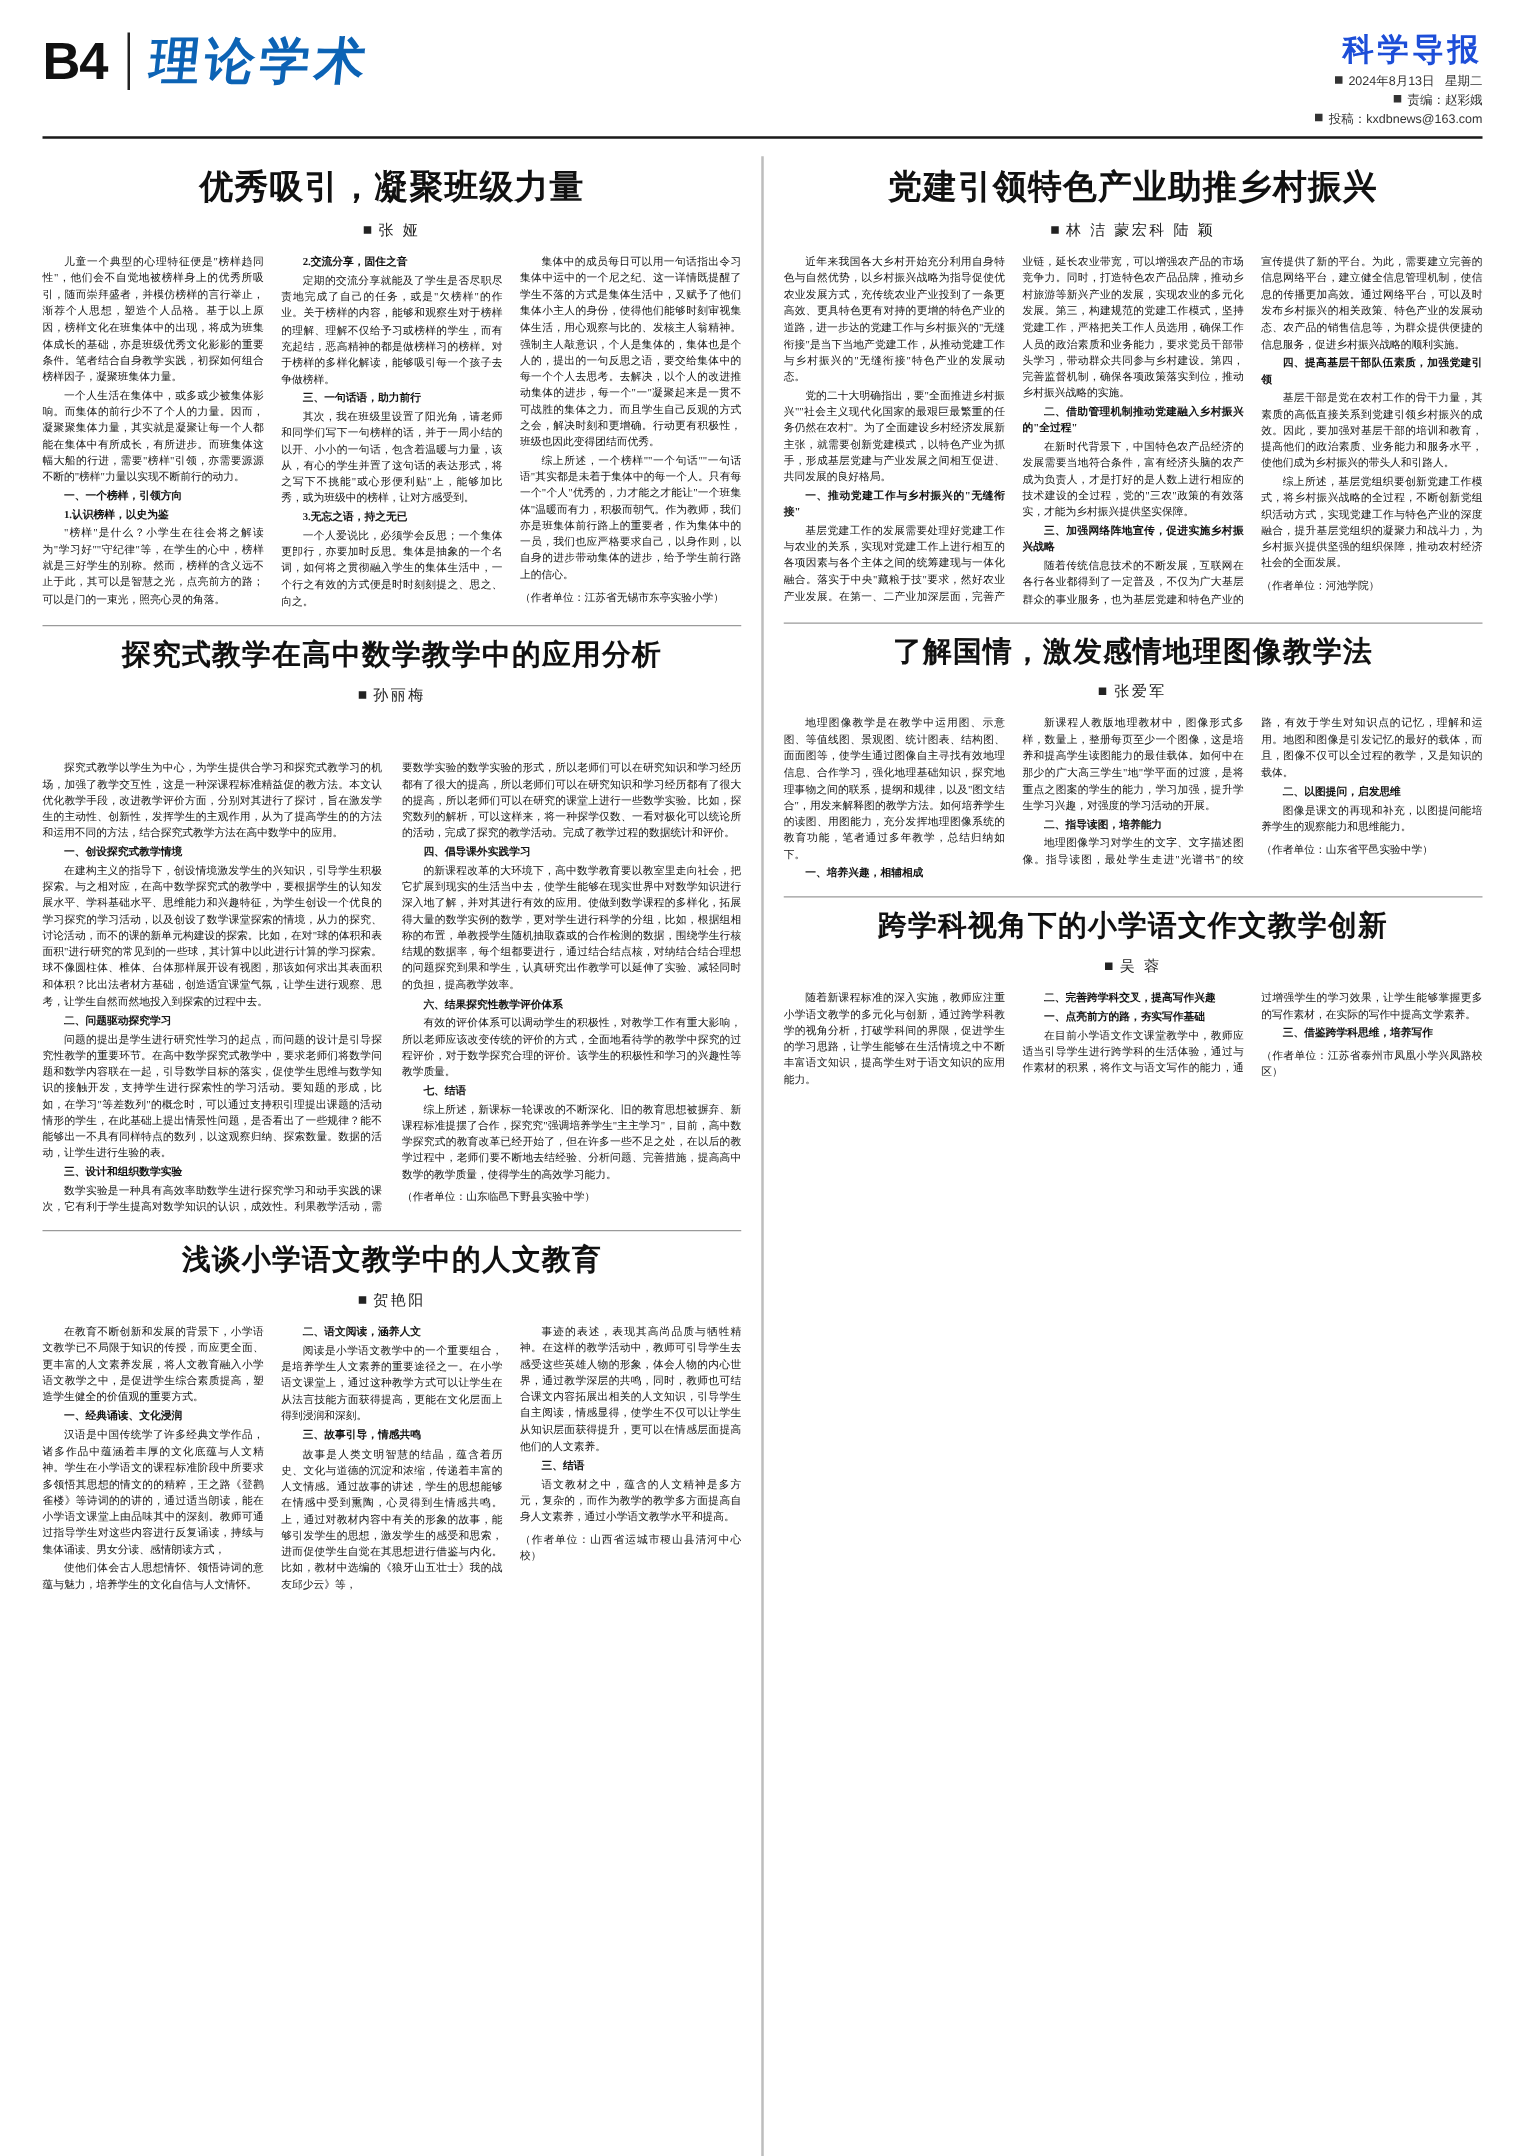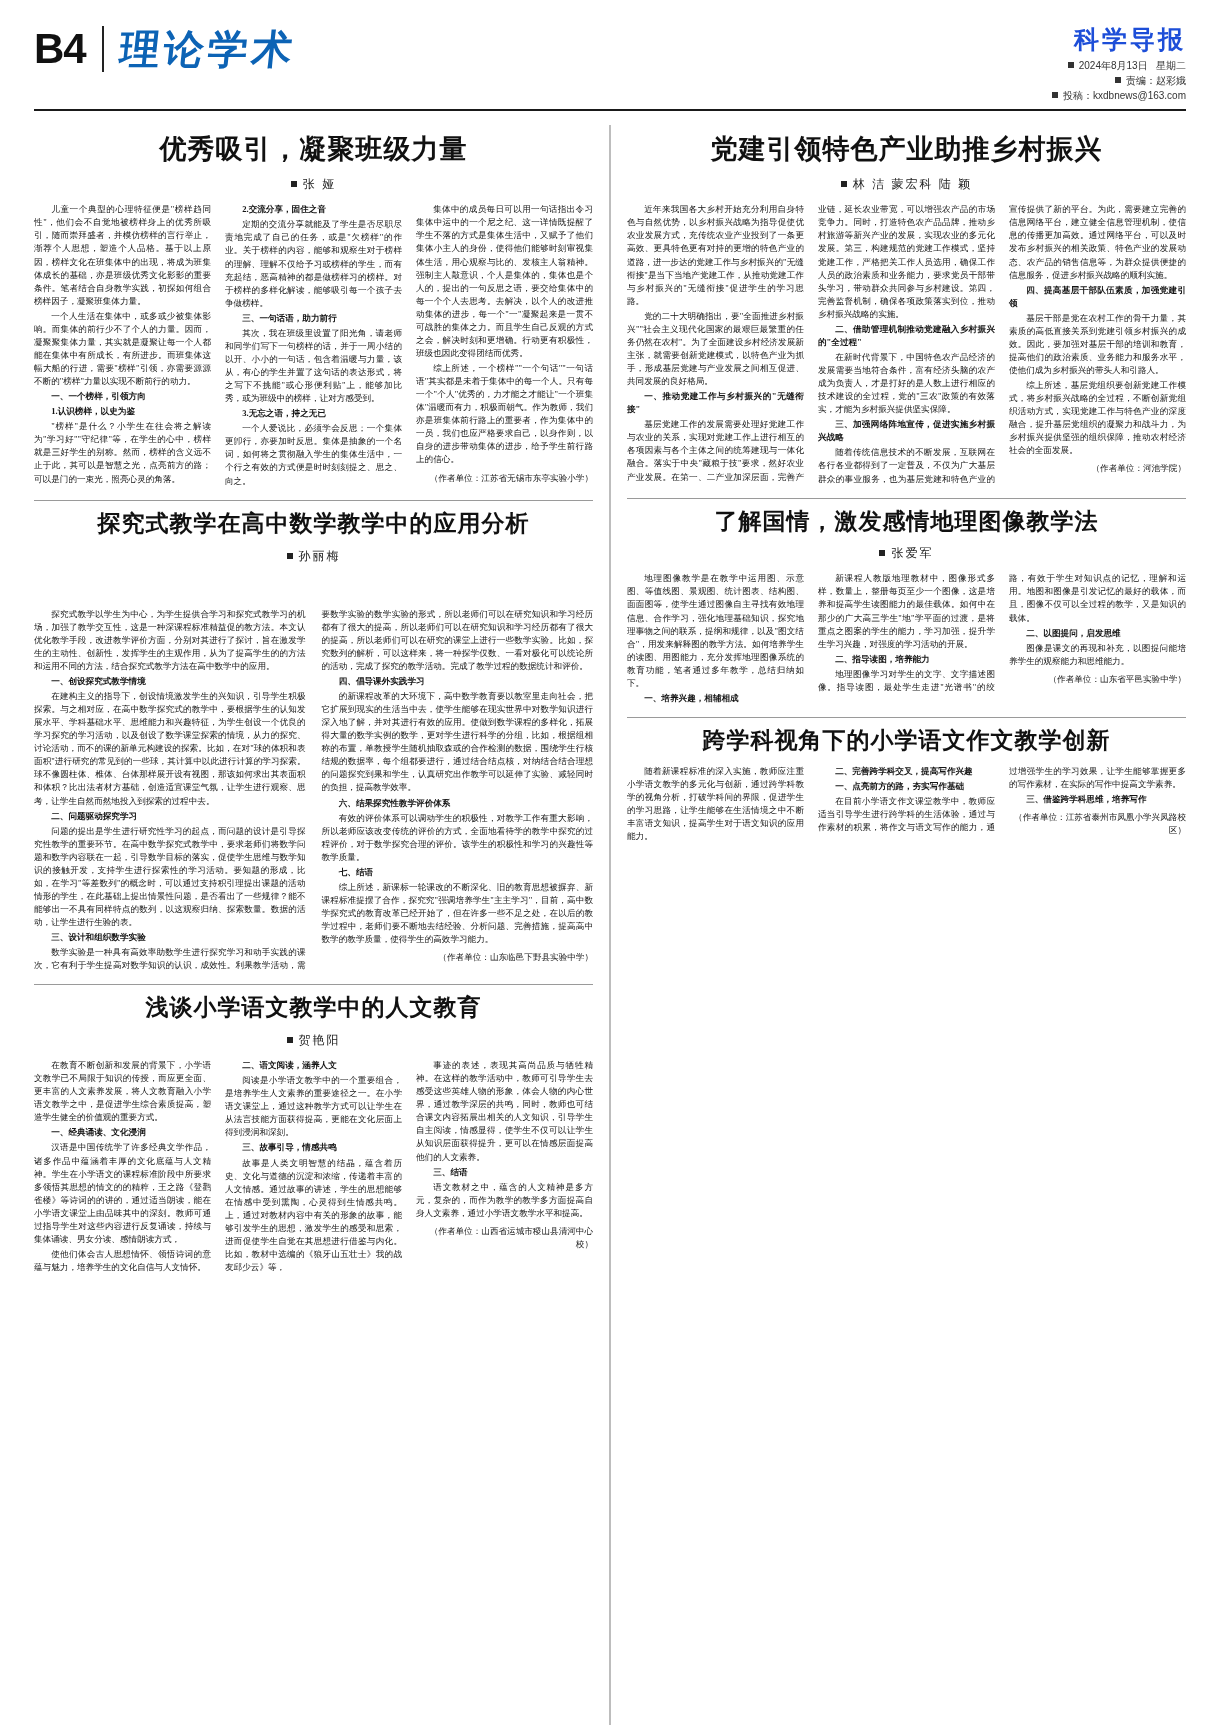--- a/index.html
+++ b/index.html
@@ -31,21 +31,21 @@
   .article{margin-bottom:12px;}
   .art-title{text-align:center;font-family:Liberation Sans, sans-serif;font-weight:bold;color:#111;font-size:27px;line-height:1.25;margin:8px 0 10px 0;letter-spacing:1px;}
   .art-title.small{font-size:23px;}
   .byline{text-align:center;font-size:12px;color:#222;margin-bottom:10px;font-family:"Liberation Sans","DejaVu Sans",sans-serif;letter-spacing:2px;}
   .byline .bsq{display:inline-block;width:6px;height:6px;background:#222;margin-right:6px;vertical-align:1px;}
 
   .cols2{column-count:2;column-gap:16px;column-rule:0;margin-top:43px;}
   .cols3{column-count:3;column-gap:14px;}
   .body p{margin:0 0 2px 0;text-indent:2em;font-size:8.6px;line-height:1.52;text-align:justify;color:#141414;}
   .body p.sub{font-weight:bold;text-indent:2em;}
-  .body p.sig{text-indent:0;text-align:right;font-size:8.6px;margin-top:5px;}
+  .body p.sig{text-indent:0;font-size:8.6px;margin-top:5px;}
 
   .rule{height:1px;background:#9a9a9a;margin:10px 0 4px 0;}
 </style>
 </head>
 <body>
 
 <div class="page">
 
   <div class="masthead">
     <div class="mast-left">
@@ -135,21 +135,21 @@
     </div>
 
     <div class="colsplit"></div>
 
     <div class="col">
 
       <div class="article">
         <div class="art-title">党建引领特色产业助推乡村振兴</div>
         <div class="byline"><span class="bsq"></span><span>林 洁  蒙宏科  陆 颖</span></div>
         <div class="body cols3">
-          <p>近年来我国各大乡村开始充分利用自身特色与自然优势，以乡村振兴战略为指导促使优农业发展方式，充传统农业产业投到了一条更高效、更具特色更有对持的更增的特色产业的道路，进一步达的党建工作与乡村振兴的"无缝衔接"是当下当地产党建工作，从推动党建工作与乡村振兴的"无缝衔接"促进学生的学习思路。</p>
+          <p>近年来我国各大乡村开始充分利用自身特色与自然优势，以乡村振兴战略为指导促使优农业发展方式，充传统农业产业投到了一条更高效、更具特色更有对持的更增的特色产业的道路，进一步达的党建工作与乡村振兴的"无缝衔接"是当下当地产党建工作，从推动党建工作与乡村振兴的"无缝衔接"特色产业的发展动态。</p>
           <p>党的二十大明确指出，要"全面推进乡村振兴""社会主义现代化国家的最艰巨最繁重的任务仍然在农村"。为了全面建设乡村经济发展新主张，就需要创新党建模式，以特色产业为抓手，形成基层党建与产业发展之间相互促进、共同发展的良好格局。</p>
           <p class="sub">一、推动党建工作与乡村振兴的"无缝衔接"</p>
           <p>基层党建工作的发展需要处理好党建工作与农业的关系，实现对党建工作上进行相互的各项因素与各个主体之间的统筹建现与一体化融合。落实于中央"藏粮于技"要求，然好农业产业发展。在第一、二产业加深层面，完善产业链，延长农业带宽，可以增强农产品的市场竞争力。同时，打造特色农产品品牌，推动乡村旅游等新兴产业的发展，实现农业的多元化发展。第三，构建规范的党建工作模式，坚持党建工作，严格把关工作人员选用，确保工作人员的政治素质和业务能力，要求党员干部带头学习，带动群众共同参与乡村建设。第四，完善监督机制，确保各项政策落实到位，推动乡村振兴战略的实施。</p>
           <p class="sub">二、借助管理机制推动党建融入乡村振兴的"全过程"</p>
           <p>在新时代背景下，中国特色农产品经济的发展需要当地符合条件，富有经济头脑的农产成为负责人，才是打好的是人数上进行相应的技术建设的全过程，党的"三农"政策的有效落实，才能为乡村振兴提供坚实保障。</p>
           <p class="sub">三、加强网络阵地宣传，促进实施乡村振兴战略</p>
           <p>随着传统信息技术的不断发展，互联网在各行各业都得到了一定普及，不仅为广大基层群众的事业服务，也为基层党建和特色产业的宣传提供了新的平台。为此，需要建立完善的信息网络平台，建立健全信息管理机制，使信息的传播更加高效。通过网络平台，可以及时发布乡村振兴的相关政策、特色产业的发展动态、农产品的销售信息等，为群众提供便捷的信息服务，促进乡村振兴战略的顺利实施。</p>
           <p class="sub">四、提高基层干部队伍素质，加强党建引领</p>
           <p>基层干部是党在农村工作的骨干力量，其素质的高低直接关系到党建引领乡村振兴的成效。因此，要加强对基层干部的培训和教育，提高他们的政治素质、业务能力和服务水平，使他们成为乡村振兴的带头人和引路人。</p>
           <p>综上所述，基层党组织要创新党建工作模式，将乡村振兴战略的全过程，不断创新党组织活动方式，实现党建工作与特色产业的深度融合，提升基层党组织的凝聚力和战斗力，为乡村振兴提供坚强的组织保障，推动农村经济社会的全面发展。</p>
@@ -171,20 +171,21 @@
           <p class="sub">二、以图提问，启发思维</p>
           <p>图像是课文的再现和补充，以图提问能培养学生的观察能力和思维能力。</p>
           <p class="sig">（作者单位：山东省平邑实验中学）</p>
         </div>
       </div>
 
       <div class="rule"></div>
 
       <div class="article">
         <div class="art-title small">跨学科视角下的小学语文作文教学创新</div>
+        <div class="byline"><span class="bsq"></span><span>吴 蓉</span></div>
         <div class="body cols3">
           <p>随着新课程标准的深入实施，教师应注重小学语文教学的多元化与创新，通过跨学科教学的视角分析，打破学科间的界限，促进学生的学习思路，让学生能够在生活情境之中不断丰富语文知识，提高学生对于语文知识的应用能力。</p>
           <p class="sub">二、完善跨学科交叉，提高写作兴趣</p>
           <p class="sub">一、点亮前方的路，夯实写作基础</p>
           <p>在目前小学语文作文课堂教学中，教师应适当引导学生进行跨学科的生活体验，通过与作素材的积累，将作文与语文写作的能力，通过增强学生的学习效果，让学生能够掌握更多的写作素材，在实际的写作中提高文学素养。</p>
           <p class="sub">三、借鉴跨学科思维，培养写作</p>
           <p class="sig">（作者单位：江苏省泰州市凤凰小学兴凤路校区）</p>
         </div>
       </div>
 

